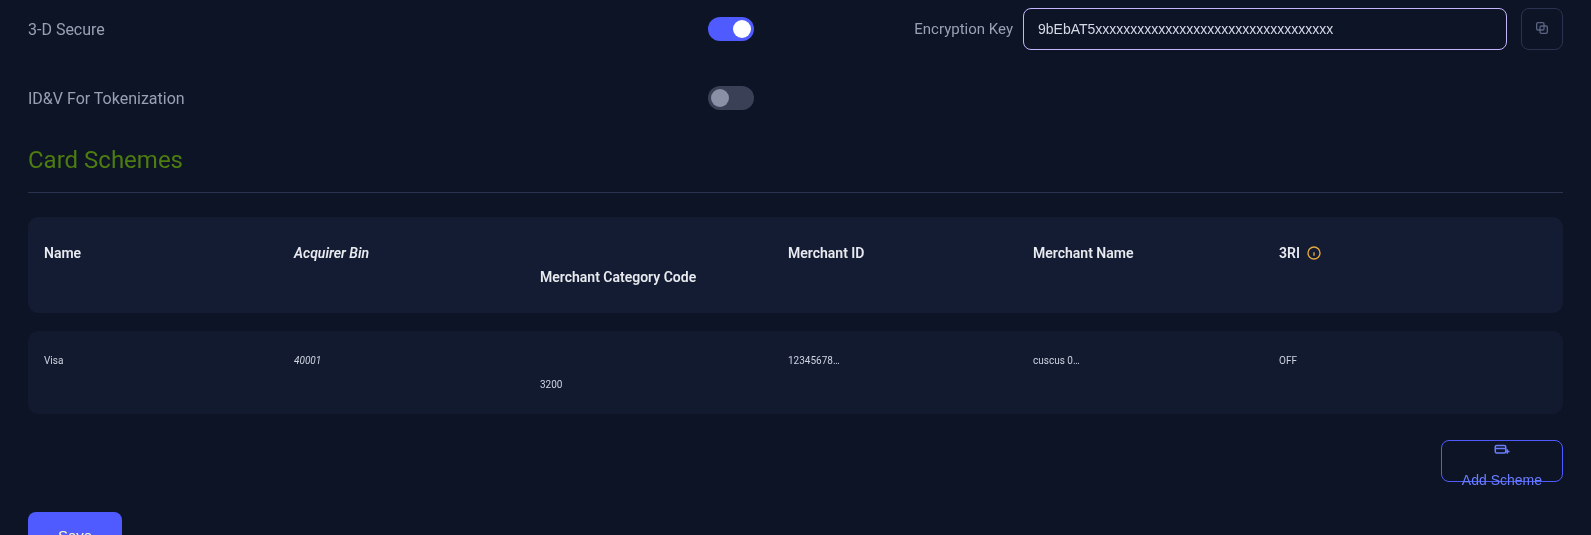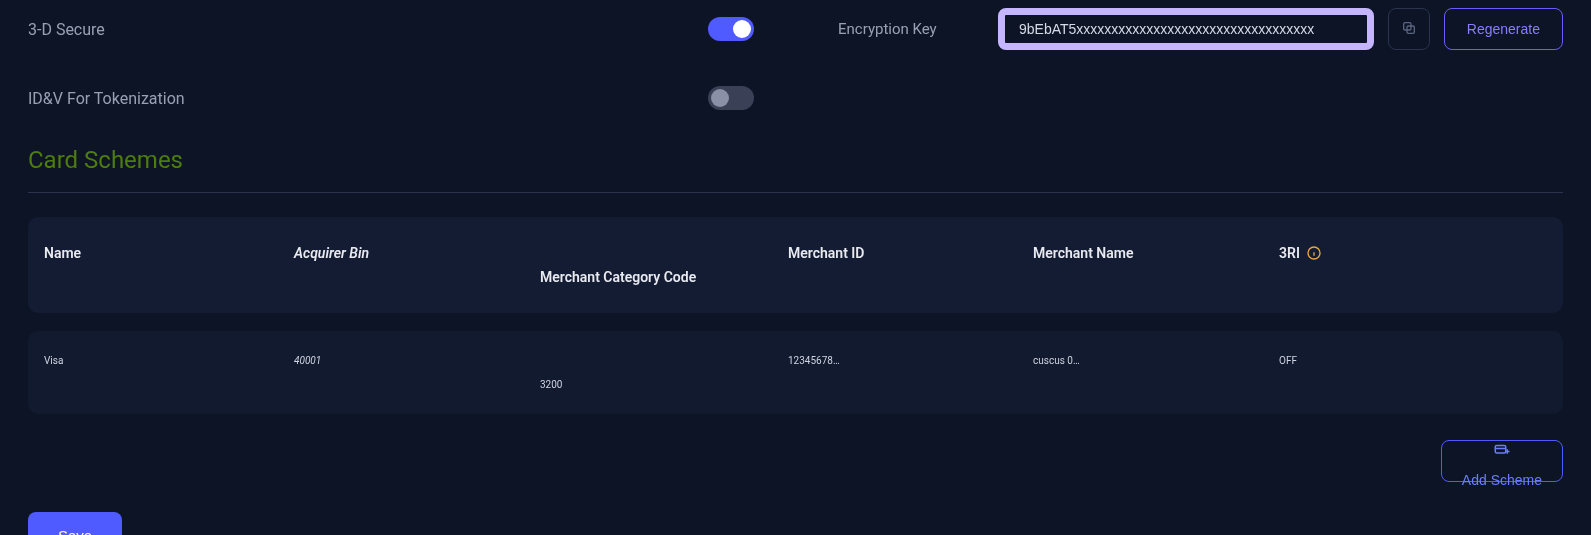--- a/index.html
+++ b/index.html
@@ -44,28 +44,29 @@
     top: 3px;
   }
   .toggle.on { background: #4f5bff; }
   .toggle.on .knob { right: 3px; }
   .toggle.off { background: #3a4157; }
   .toggle.off .knob { left: 3px; background: #8a90a6; }
 
   .enc-label {
     color: #9aa0b3;
     font-size: 15px;
-    margin-left: 84px;
+    margin-left: 109px;
     flex: 0 0 150px;
+    text-align: right;
   }
 
   .enc-input {
     flex: 1;
     background: transparent;
-    border: 7px solid #c4b5fd;
+    border: 1px solid #c4b5fd;
     border-radius: 8px;
     height: 42px;
     color: #d6d9e6;
     padding: 0 14px;
     font-size: 14px;
     margin-left: 10px;
     outline: none;
   }
 
   .copy-btn {
@@ -190,21 +191,20 @@
     <div class="enc-label">Encryption Key</div>
     <input class="enc-input" type="text" value="9bEbAT5xxxxxxxxxxxxxxxxxxxxxxxxxxxxxxxxxx" style="">
     <button class="copy-btn">
       <span>
         <svg width="16" height="16" viewBox="0 0 24 24" fill="none" stroke="#5a6380" stroke-width="2">
           <rect x="9" y="9" width="11" height="11" rx="2"></rect>
           <rect x="4" y="4" width="11" height="11" rx="2"></rect>
         </svg>
       </span>
     </button>
-    <button class="regen-btn">Regenerate</button>
   </div>
 
   <div class="setting-row">
     <div class="setting-label">ID&amp;V For Tokenization</div>
     <div class="toggle off">
       <div class="knob"></div>
     </div>
   </div>
 
 </div>

